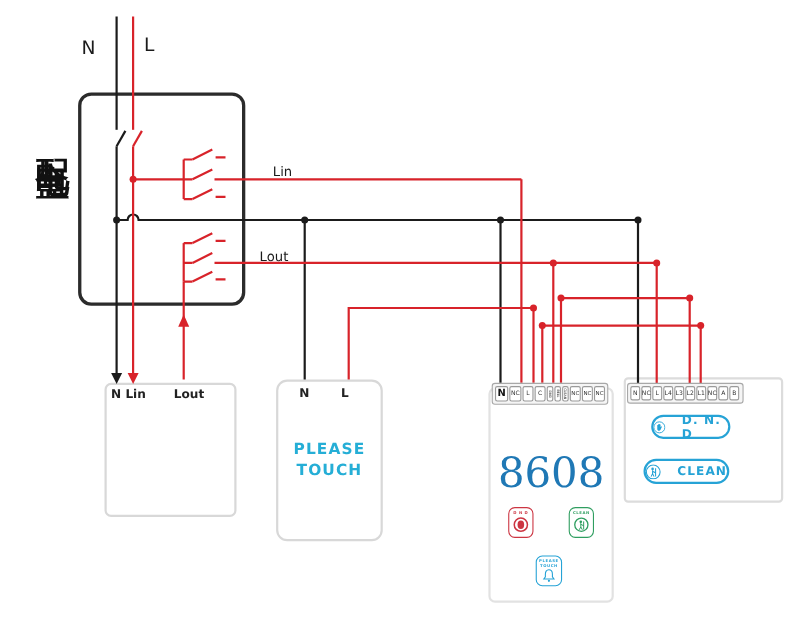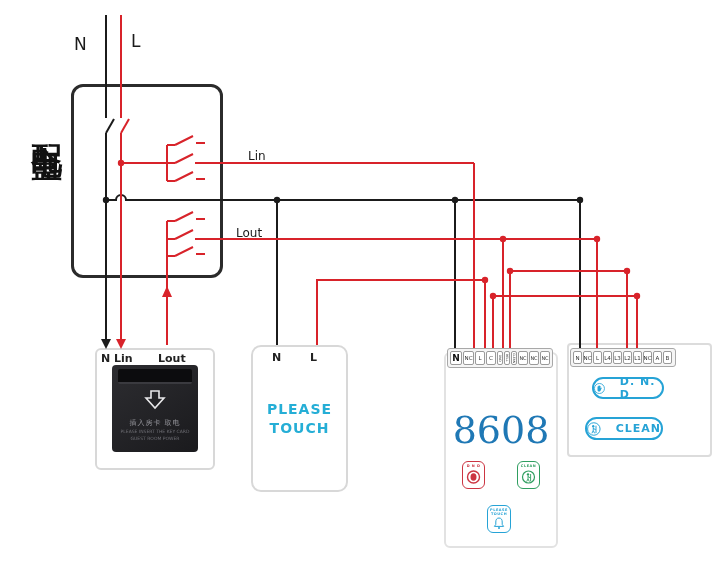--- a/index.html
+++ b/index.html
@@ -48,29 +48,20 @@
 
   <div id="dist-box"></div>
   <div id="dist-title">配电盒</div>
   <div class="wire-label" style="left:248px;top:149px;">Lin</div>
   <div class="wire-label" style="left:236px;top:226px;">Lout</div>
 
   <div class="panel" style="left:95px;top:348px;width:120px;height:122px;"></div>
   <div class="card-label" style="left:101px;top:352px;">N</div>
   <div class="card-label" style="left:114px;top:352px;">Lin</div>
   <div class="card-label" style="left:158px;top:352px;">Lout</div>
-  <div id="card-device">
-    <div id="card-slot"></div>
-    <svg class="abs" style="left:31px;top:24px;" width="24" height="22" viewBox="0 0 24 22">
-      <path d="M8 2 H16 V9 H21 L12 19 L3 9 H8 Z" fill="none" stroke="#e8e8ea" stroke-width="1.6"></path>
-    </svg>
-    <div class="card-cn">插入房卡 取电</div>
-    <div class="card-en1">PLEASE INSERT THE KEY CARD</div>
-    <div class="card-en2">GUEST ROOM POWER</div>
-  </div>
 
   <div class="panel" style="left:251px;top:345px;width:97px;height:147px;border-radius:10px;"></div>
   <div class="card-label" style="left:272px;top:351px;">N</div>
   <div class="card-label" style="left:310px;top:351px;">L</div>
   <div id="touch-text">
     <div>PLEASE</div>
     <div>TOUCH</div>
   </div>
 
   <div class="panel" style="left:444px;top:352px;width:114px;height:196px;border-color:#e2e2e2;"></div>

